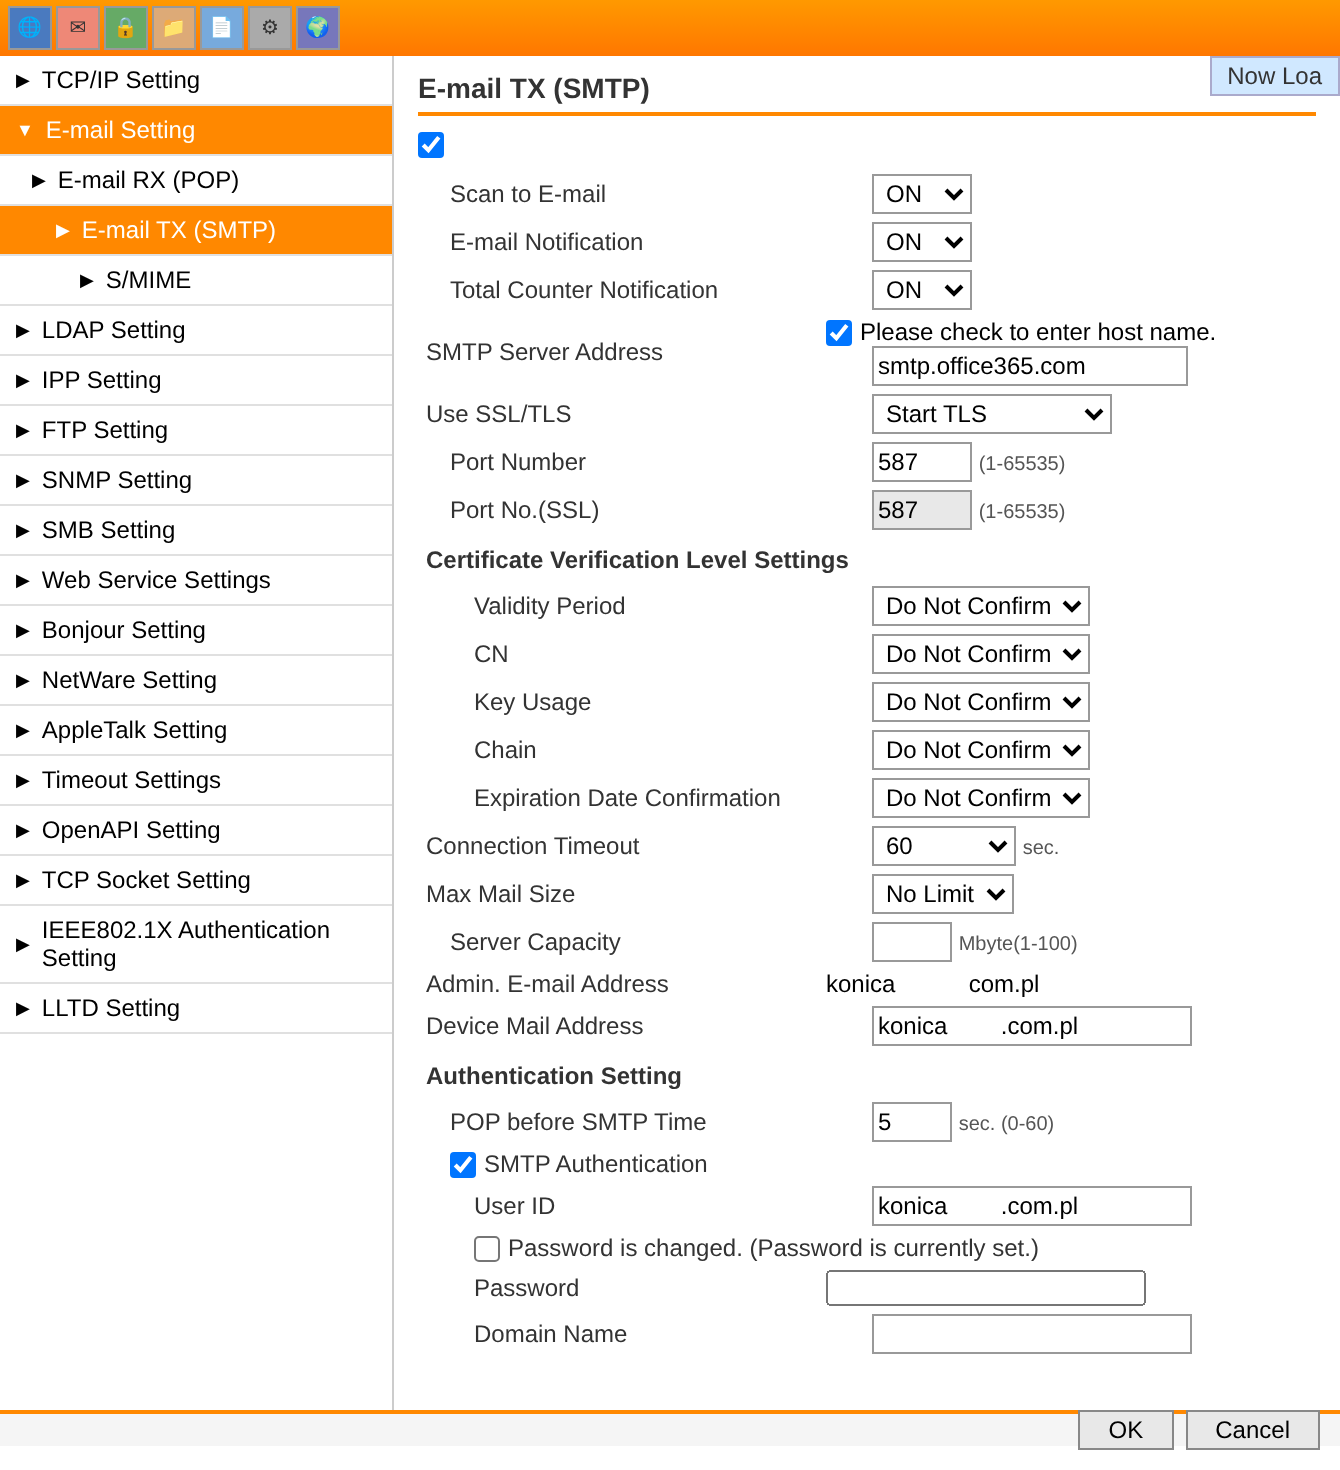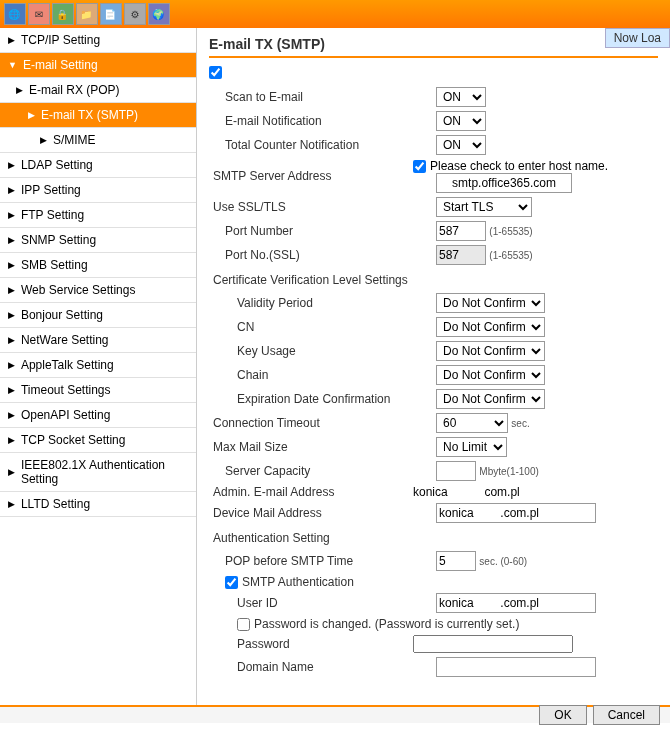--- a/index.html
+++ b/index.html
@@ -91,26 +91,26 @@
     
     select, input[type="text"], input[type="number"] {
       border: 1px solid #999;
       padding: 1px 2px;
       font-size: 12px;
       height: 20px;
       margin-left: 23px;
     }
     select { background: #fff; }
     
-    input[type="text"].wide { width: 136px; text-align: center; }
+    input[type="text"].wide { width: 158px; }
     input[type="text"].small { width: 50px; }
     input[type="text"].xsmall { width: 40px; }
     
     .section-header {
-      font-weight: normal;
+      font-weight: bold;
       color: #333;
       padding: 4px 0 2px 0;
     }
     
     .hint-text { color: #555; font-size: 10px; }
     
     .checkbox-row { display: flex; align-items: flex-end; gap: 4px; }
     
     
     .bottom-bar {
@@ -277,21 +277,21 @@
             <input type="checkbox" checked="" style="">
             <span>Please check to enter host name.</span>
           </div>
           <input type="text" class="wide" value="smtp.office365.com" style="">
         </td>
       </tr>
 
       <tr>
         <td class="row-label">Use SSL/TLS</td>
         <td>
-          <select style="width:96px;">
+          <select style="width:120px;">
             <option selected="">Start TLS</option><option>SSL</option><option>None</option>
           </select>
         </td>
         <td></td>
       </tr>
 
       <tr>
         <td class="row-label indent1">Port Number</td>
         <td>
           <input type="text" class="small" value="587" style="">

